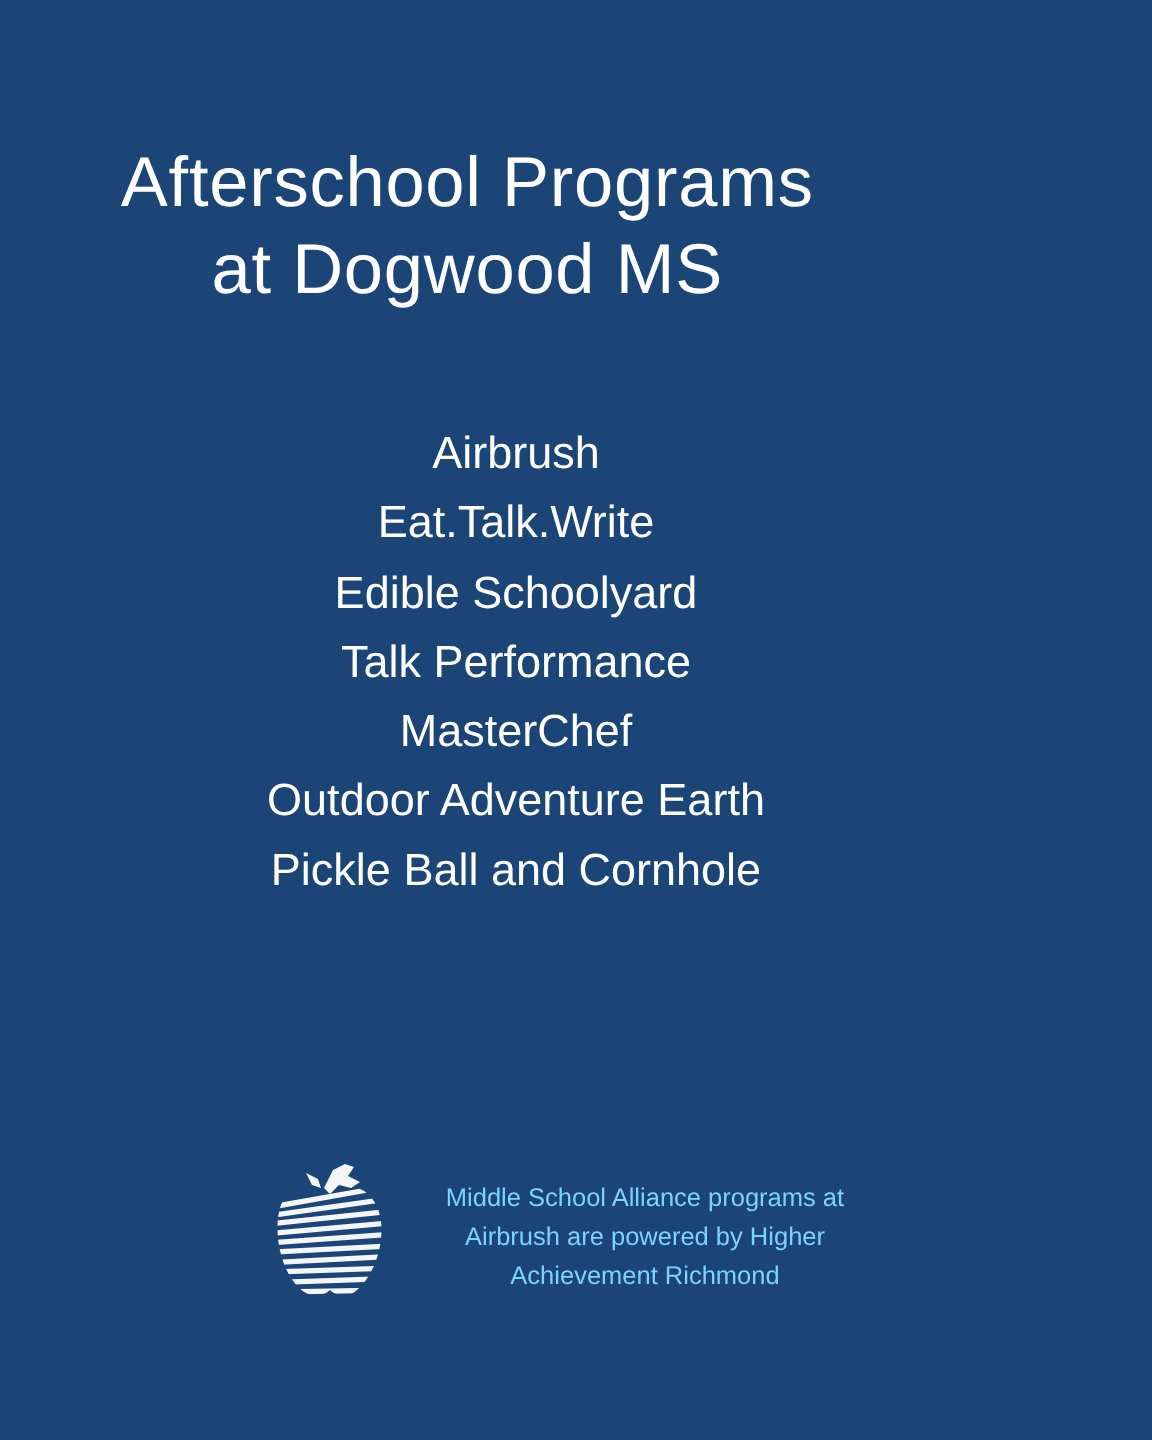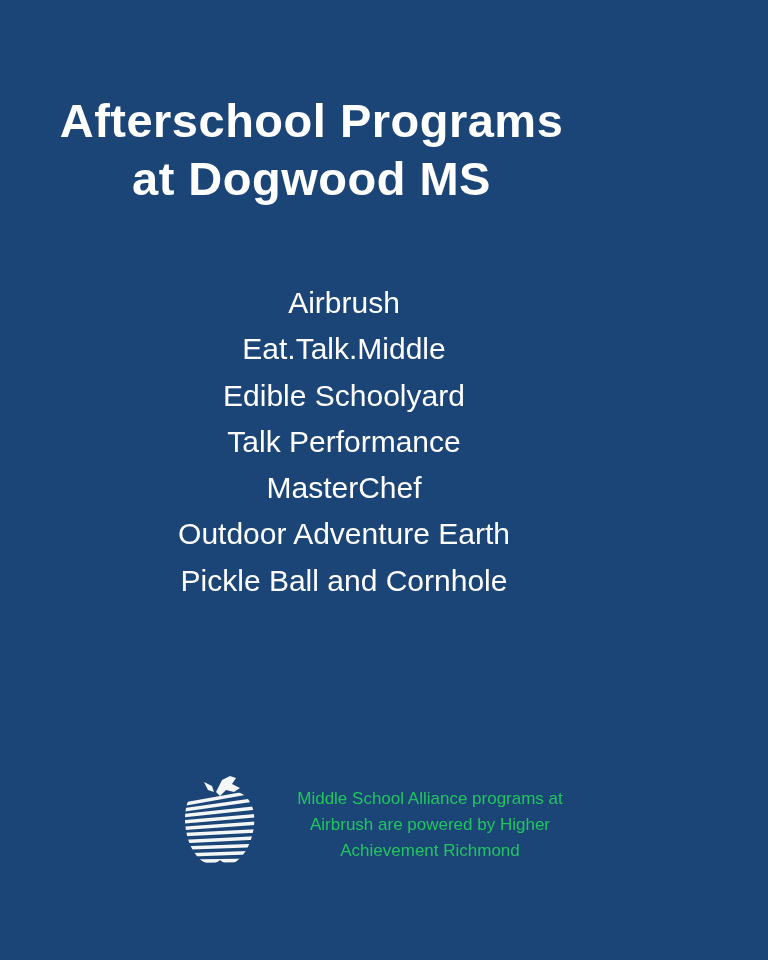--- a/index.html
+++ b/index.html
@@ -7,21 +7,21 @@
     width: 768px; height: 960px;
     background: #1b4577;
     color: #ffffff;
     font-family: "Liberation Sans", sans-serif;
     position: relative;
     overflow: hidden;
   }
   .title {
     position: absolute; left: 0; top: 92px; width: 623px;
     text-align: center;
-    font-weight: bold;
+    font-weight: normal;
     font-size: 47px;
     line-height: 58px;
     letter-spacing: 0.5px;
   }
   .programs {
     position: absolute; left: 0; top: 280px; width: 688px;
     text-align: center;
     list-style: none; margin: 0; padding: 0;
   }
   .programs li {
@@ -30,34 +30,34 @@
     color: #ffffff;
   }
   .logo {
     position: absolute; left: 182px; top: 772px; width: 76px; height: 96px;
   }
   .footer-text {
     position: absolute; left: 280px; top: 786px; width: 300px;
     text-align: center;
     font-size: 17px;
     line-height: 26px;
-    color: #22c55e;
+    color: #7dd3fc;
   }
 </style>
 </head>
 <body>
 
 <div class="title">
   <div>Afterschool Programs</div>
   <div>at Dogwood MS</div>
 </div>
 
 <ul class="programs">
   <li>Airbrush</li>
-  <li>Eat.Talk.Middle</li>
+  <li>Eat.Talk.Write</li>
   <li>Edible Schoolyard</li>
   <li>Talk Performance</li>
   <li>MasterChef</li>
   <li>Outdoor Adventure Earth</li>
   <li>Pickle Ball and Cornhole</li>
 </ul>
 
 <div class="logo">
   <svg width="76" height="96" viewBox="0 0 76 96">
     <defs>

